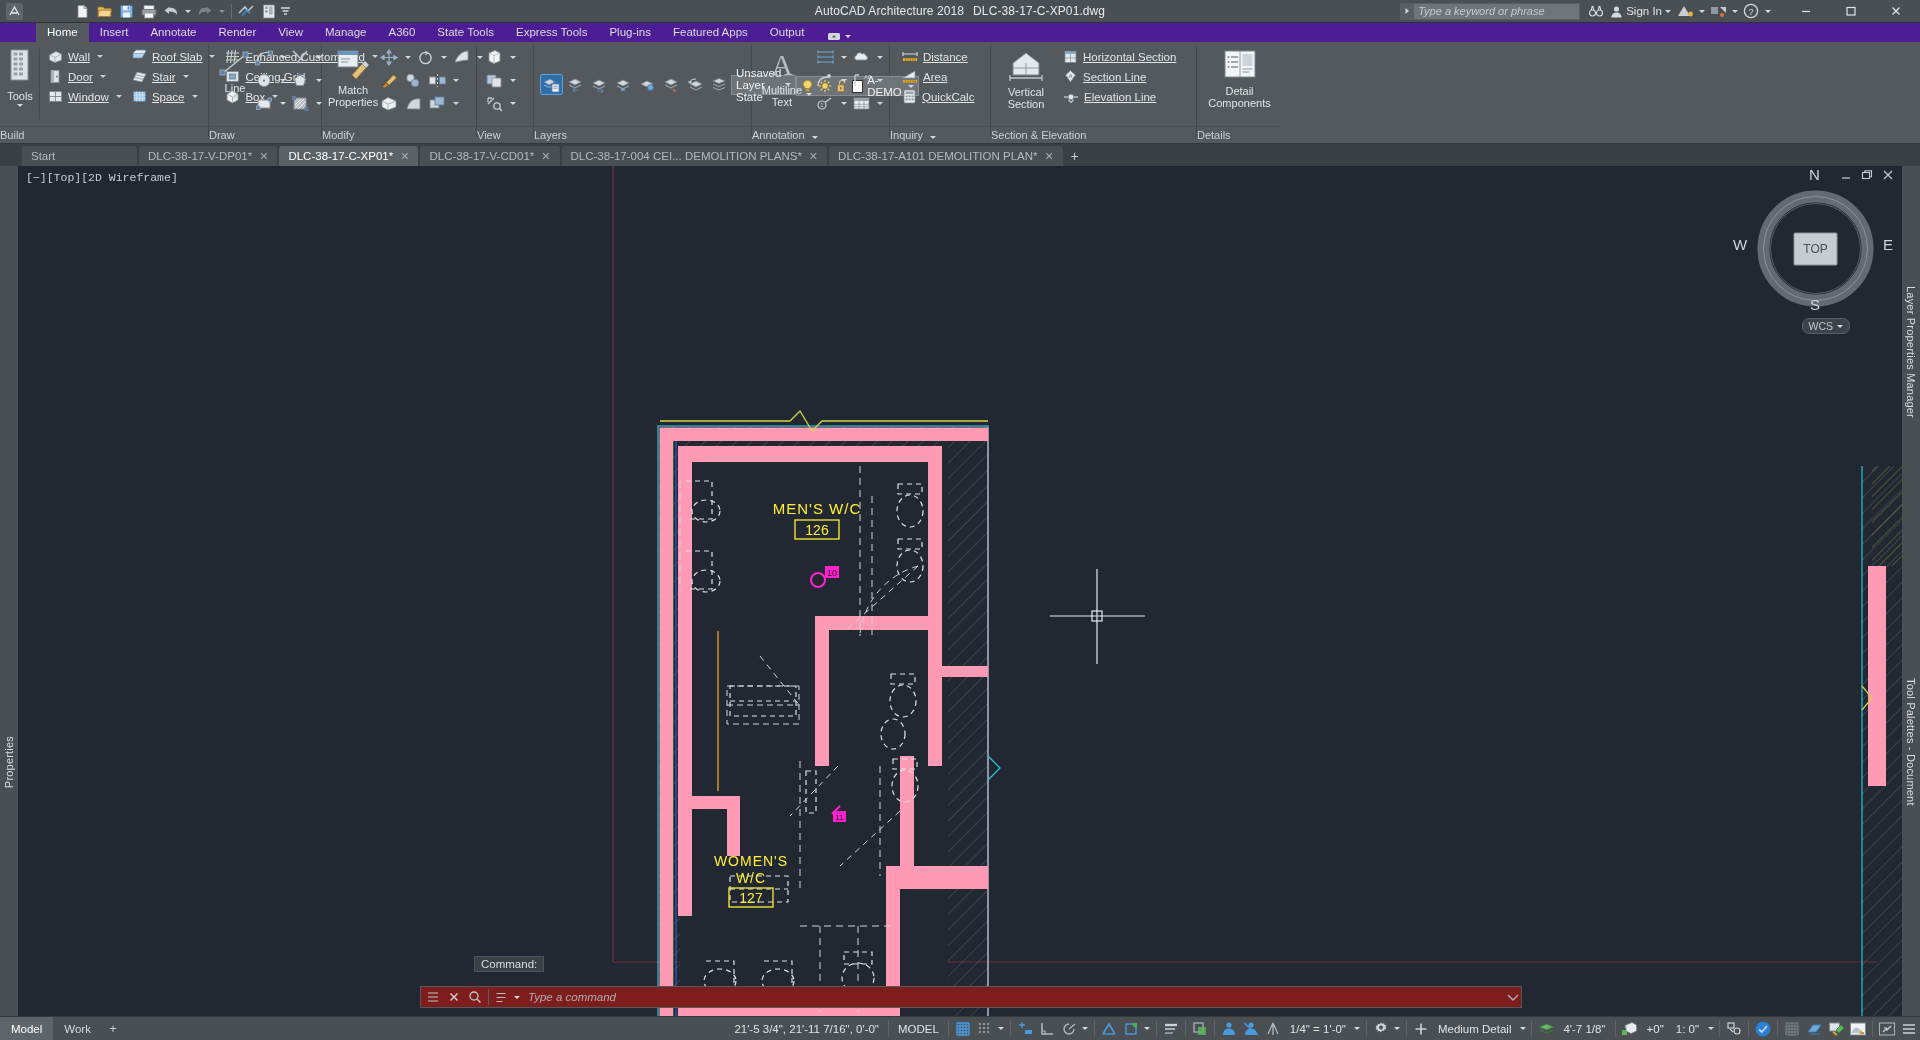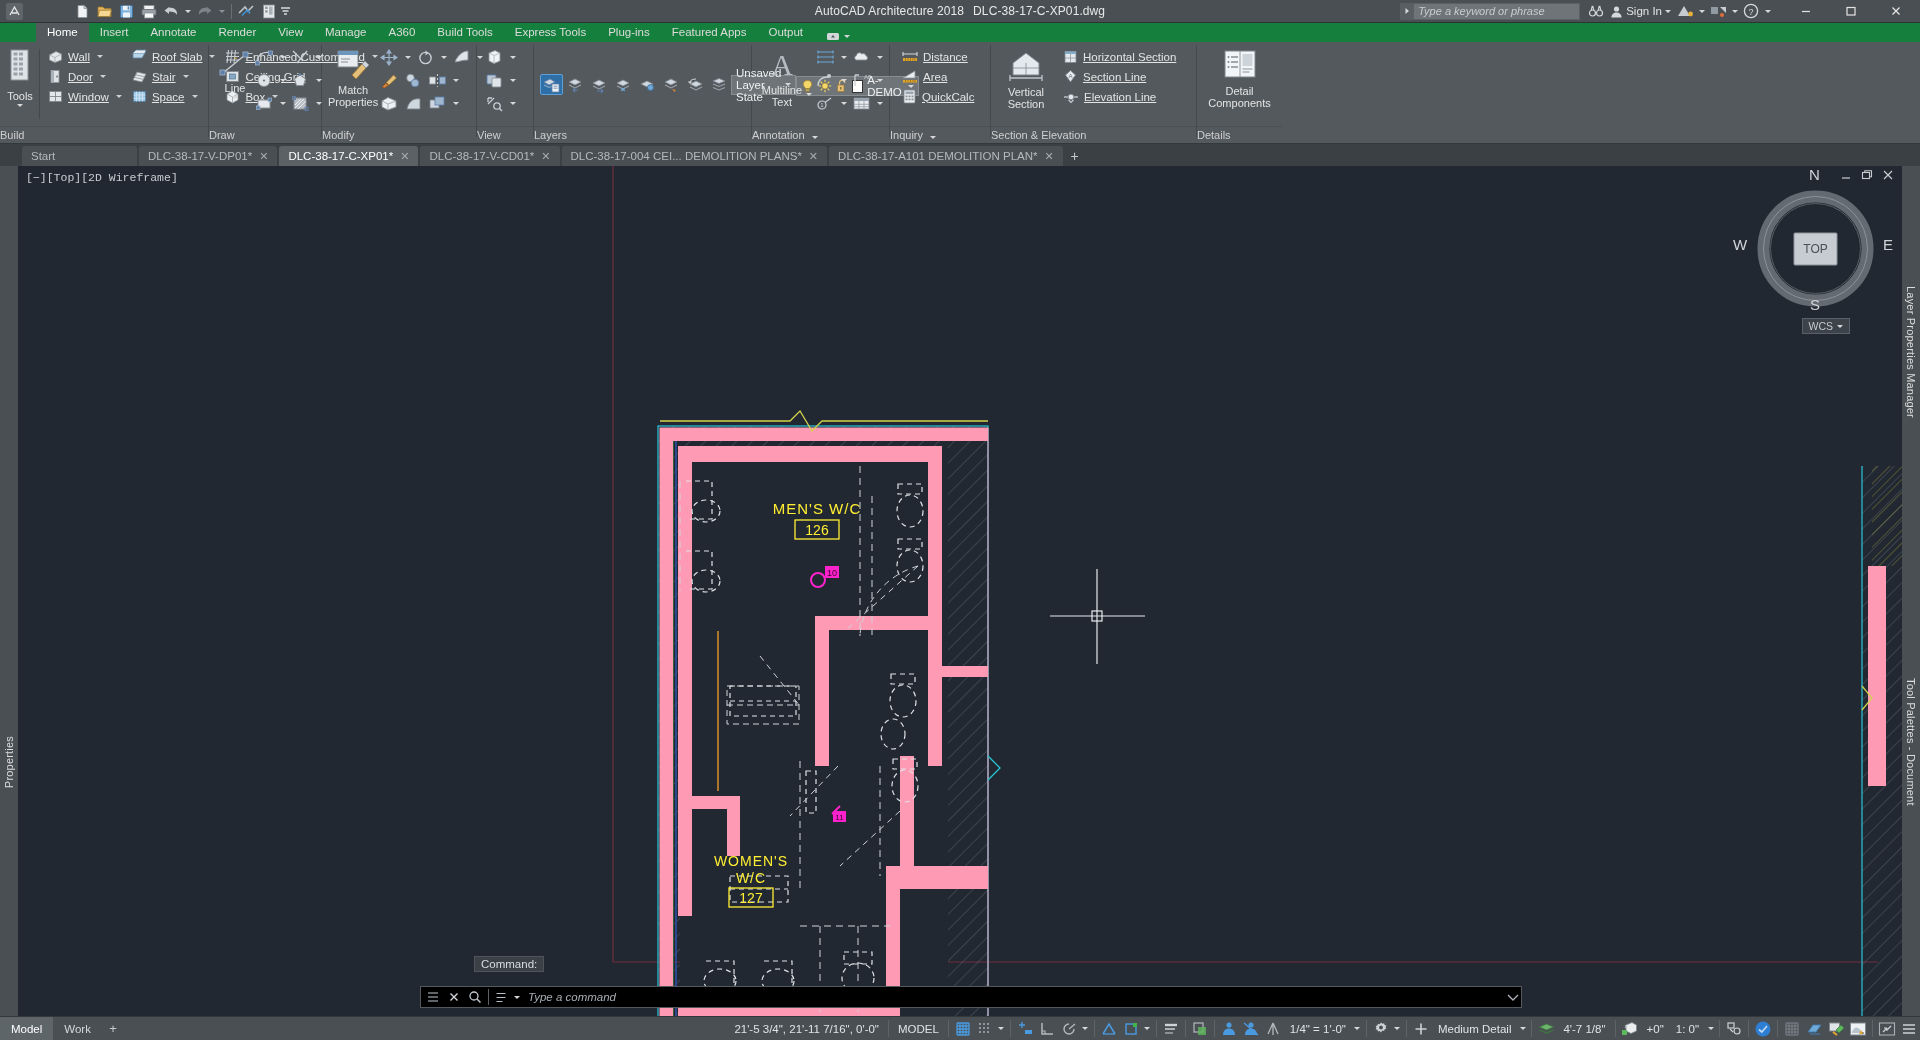--- a/index.html
+++ b/index.html
@@ -40,21 +40,21 @@
   .search-pre {
     width: 13px; height: 17px; background: #585e62; display:flex; align-items:center; justify-content:center;
     margin-left:-5px; margin-right:4px;
   }
   .icon-btn { width: 22px; height: 21px; display: flex; align-items: center; justify-content: center; }
   .signin { display: flex; align-items: center; font-size: 11.5px; color: #e2e2e2; gap: 3px; padding: 0 3px; }
   .wbtn { width: 45px; height: 23px; display: flex; align-items: center; justify-content: center; }
 
   
   .ribbon-tabs {
-    height: 19px; background: #15803d; display: flex; align-items: flex-end; flex: none;
+    height: 19px; background: #4c1d95; display: flex; align-items: flex-end; flex: none;
     padding-left: 36px; font-size: 11.5px;
   }
   .rtab { padding: 2px 11px 3px 11px; color: #dcdcdc; height: 19px; display: flex; align-items: center; }
   .rtab.active { background: #53595d; color: #fff; }
   .rtab-icon { margin-left: 12px; display: flex; align-items: center; gap: 4px; }
 
   
   .ribbon {
     height: 102px; background: #53595d; display: flex; flex: none;
     border-bottom: 1px solid #33383b; position: relative;
@@ -120,32 +120,32 @@
     padding: 10px 0; white-space: nowrap;
   }
   .rail-txt.rev { transform: rotate(180deg); }
 
   
   .viewcube { position: absolute; right: 42px; top: 20px; width: 125px; height: 125px; z-index: 7; }
   .vc-label { position: absolute; font-size: 15px; color: #cfd4d8; font-weight: 400; }
   .wcs-chip {
     position: absolute; right: 70px; top: 152px; z-index: 7;
     background: #3c434b; border: 1px solid #5a6views; color: #c5cacf; font-size: 10.5px;
-    padding: 1px 6px; border-radius: 0; display: flex; gap: 4px; align-items: center;
+    padding: 1px 6px; border-radius: 7px; display: flex; gap: 4px; align-items: center;
     border: 1px solid #59606a;
   }
 
   
   .cmd-float {
     position: absolute; left: 474px; bottom: 44px; z-index: 9; font-size: 11.5px; color: #d9dde0;
     background: #3a4046; padding: 1px 6px; border: 1px solid #4d545a;
   }
   .cmdbar {
     position: absolute; left: 420px; right: 398px; bottom: 8px; height: 22px; z-index: 9;
-    display: flex; align-items: center; background: #000000; border: 1px solid #54595d;
+    display: flex; align-items: center; background: #7f1d1d; border: 1px solid #54595d;
   }
   .cmd-left { display: flex; align-items: center; height: 100%; padding: 0 2px; gap: 2px; }
   .cmd-ibtn { width: 19px; height: 20px; display: flex; align-items: center; justify-content: center; }
   .cmd-vsep { width: 1px; height: 16px; background: #5a6064; margin: 0 2px; }
   .cmd-input { flex: 1; font-size: 11.5px; color: #a9aeb2; font-style: italic; padding-left: 6px; }
   .cmd-grip { width: 16px; display: flex; align-items: center; justify-content: center; }
 
   
   .bottom {
     height: 24px; background: #4a4f53; display: flex; align-items: center; flex: none;
@@ -319,21 +319,21 @@
   </div>
 
   <div class="ribbon-tabs">
     <div class="rtab active">Home</div>
     <div class="rtab">Insert</div>
     <div class="rtab">Annotate</div>
     <div class="rtab">Render</div>
     <div class="rtab">View</div>
     <div class="rtab">Manage</div>
     <div class="rtab">A360</div>
-    <div class="rtab">Build Tools</div>
+    <div class="rtab">State Tools</div>
     <div class="rtab">Express Tools</div>
     <div class="rtab">Plug-ins</div>
     <div class="rtab">Featured Apps</div>
     <div class="rtab">Output</div>
     <div class="rtab-icon">
       <svg width="14" height="11" viewBox="0 0 14 11">
           <rect x="1" y="2" width="12" height="7" rx="1.6" fill="#d4d7da"></rect>
           <path d="M5 6.5 L7 4 L9 6.5z" fill="#53595d"></path>
         </svg>
       <i class="tiny-tri"></i>

